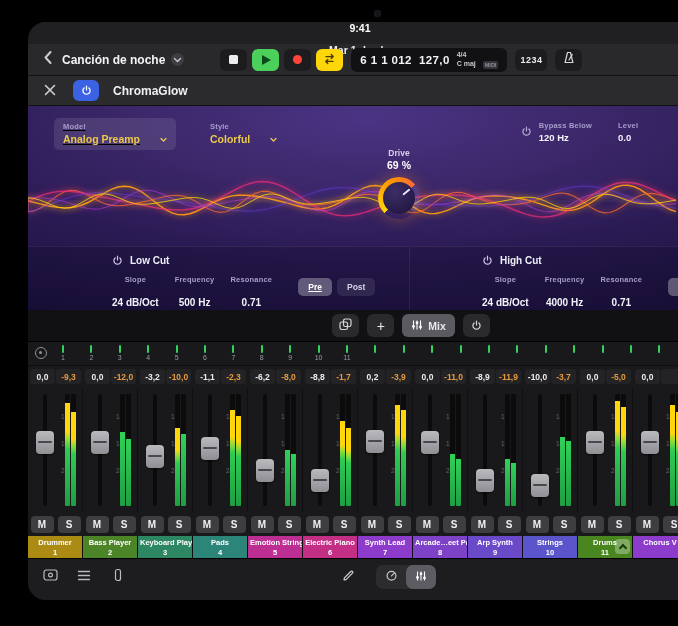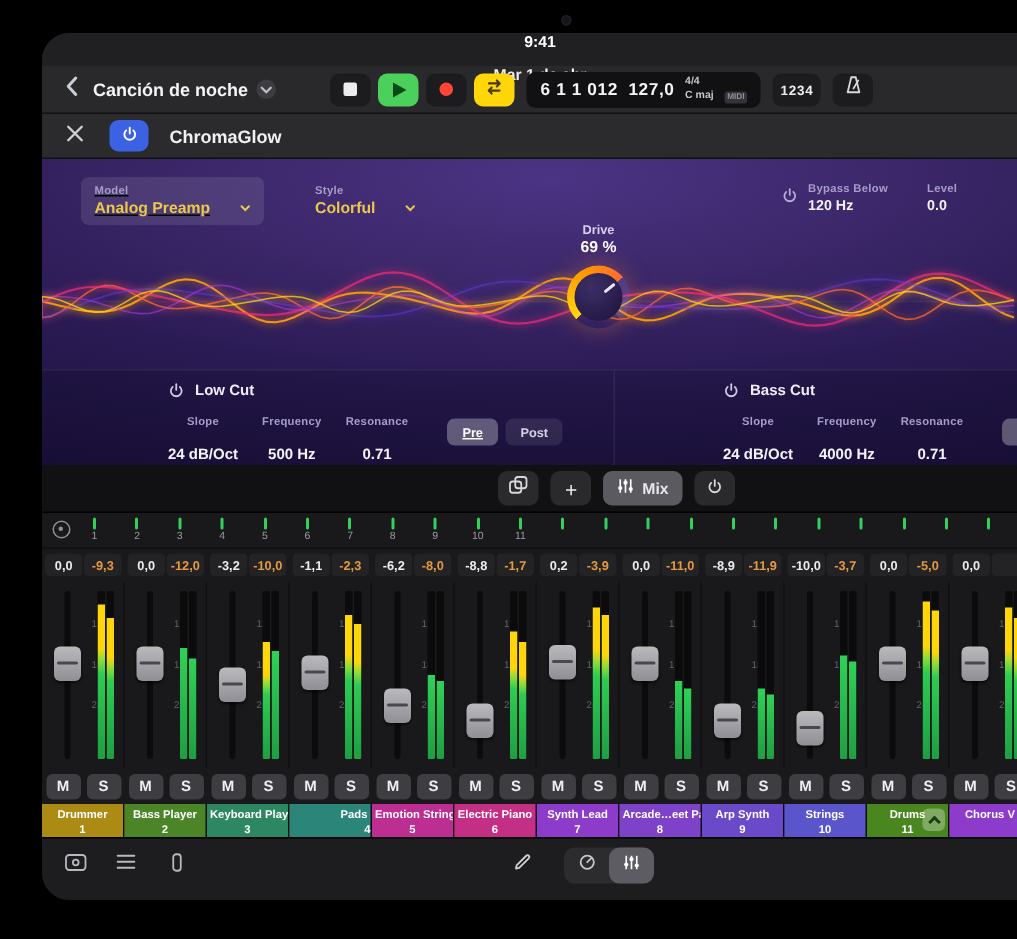--- a/index.html
+++ b/index.html
@@ -345,21 +345,21 @@
           </div>
         </div>
         <div class="cut-sec high">
           <div class="cut-head">
             <span>
               <svg width="11" height="11" viewBox="0 0 12 12" fill="none">
                   <path d="M6 1.2v4.2" stroke="#cfc8e6" stroke-width="1.3" stroke-linecap="round"></path>
                   <path d="M3.4 3.2a3.9 3.9 0 1 0 5.2 0" stroke="#cfc8e6" stroke-width="1.3" stroke-linecap="round"></path>
                 </svg>
             </span>
-            <span>Bass Cut</span>
+            <span>High Cut</span>
           </div>
           <div class="cut-params">
             <div class="param">
               <div class="p-label">Slope</div>
               <div class="pval">24 dB/Oct</div>
             </div>
             <div class="param">
               <div class="p-label">Frequency</div>
               <div class="pval">4000 Hz</div>
             </div>
@@ -736,21 +736,21 @@
             <div class="tnum">1</div>
           </div>
           <div class="strip-name" style="background: rgb(76, 133, 39);">
             <div class="tname">Bass Player</div>
             <div class="tnum">2</div>
           </div>
           <div class="strip-name" style="background: rgb(46, 135, 99);">
             <div class="tname">Keyboard Player</div>
             <div class="tnum">3</div>
           </div>
-          <div class="strip-name" style="background: rgb(43, 133, 120); text-align: right;">
+          <div class="strip-name" style="background: rgb(43, 133, 120);">
             <div class="tname">Pads</div>
             <div class="tnum">4</div>
           </div>
           <div class="strip-name" style="background: rgb(188, 46, 146);">
             <div class="tname">Emotion Strings</div>
             <div class="tnum">5</div>
           </div>
           <div class="strip-name" style="background: rgb(196, 47, 134);">
             <div class="tname">Electric Piano</div>
             <div class="tnum">6</div>

